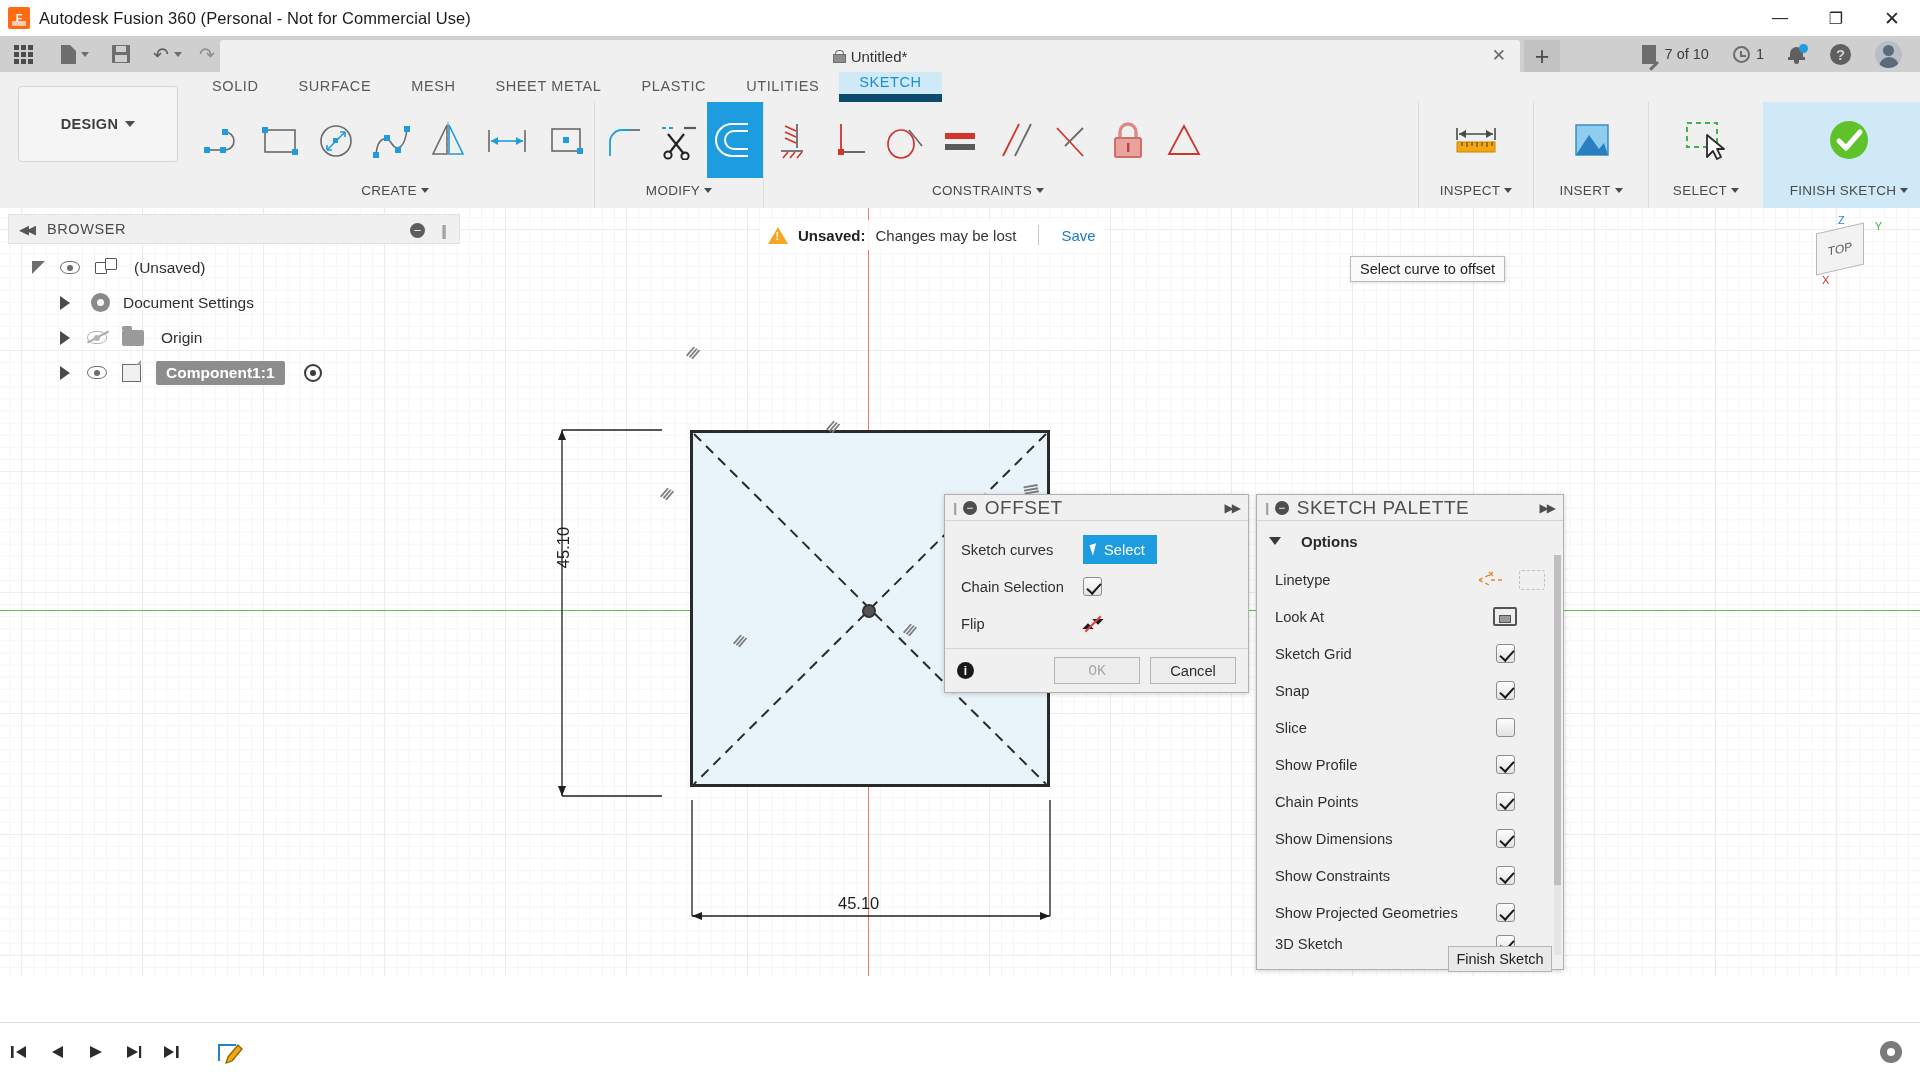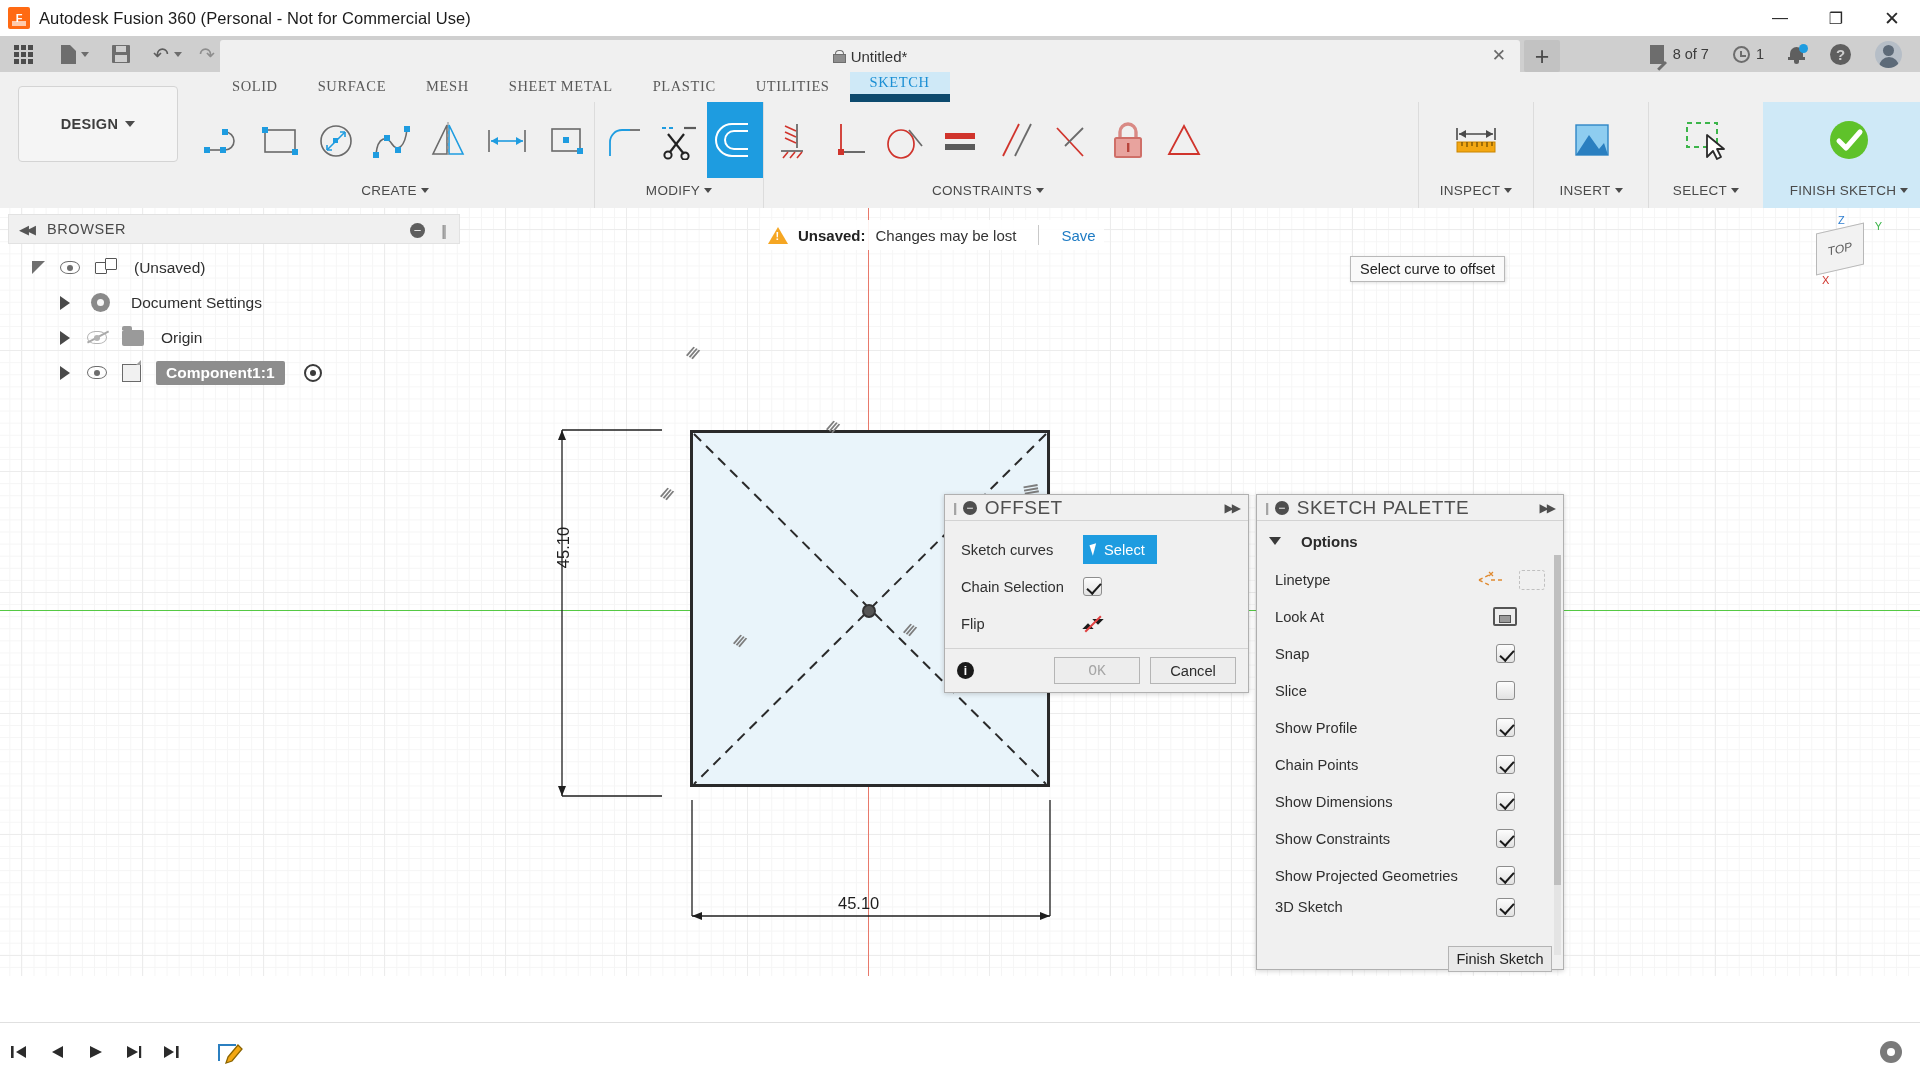--- a/index.html
+++ b/index.html
@@ -153,21 +153,21 @@
     content: ""; position: absolute; left: 3.5px; top: 16px; width: 20px; height: 16px;
     background: #5d6a78; border-radius: 10px 10px 0 0;
   }
 
   
   .ribbon {
     position: absolute; top: 72px; left: 0; width: 1920px; height: 136px;
     background: #f0f0f0;
   }
   .ribtabs {
-    position: absolute; top: 0; left: 212px; height: 30px; display: flex; align-items: flex-start; font-family: Liberation Serif, serif;
+    position: absolute; top: 0; left: 192px; height: 30px; display: flex; align-items: flex-start;
   }
   .ribtab {
     font-size: 14.5px; color: #595959; letter-spacing: .6px;
     padding: 4px 20px 6px 20px; height: 30px; display: flex; align-items: center;
   }
   .ribtab.active {
     background: #cfe9f7; color: #1b8fd4; border-bottom: 8px solid #0c4a6e;
   }
   .design-box {
     position: absolute; left: 18px; top: 14px; width: 160px; height: 76px;
@@ -514,21 +514,21 @@
         <span class="lock-ico"></span>
         <span class="tab-label">Untitled*</span>
       </div>
       <div class="tab-close">✕</div>
     </div>
     <div class="tab-plus">+</div>
 
     <div class="qa-right">
       <div class="qa-stat">
         <span class="editdoc-ico"></span>
-        <span class="txt">8 of 7</span>
+        <span class="txt">7 of 10</span>
       </div>
       <div class="qa-stat">
         <span class="clock-ico"></span>
         <span class="txt">1</span>
       </div>
       <div class="qa-stat">
         <span class="bell-ico">
           <span class="b"></span>
             <span class="bb"></span>
             <span class="cl"></span>
@@ -852,21 +852,21 @@
           <span class="bodies-ico" style="margin-left:6px;">
             <span class="c1"></span>
               <span class="c2"></span>
           </span>
           <span style="margin-left:8px;">(Unsaved)</span>
         </div>
 
         <div class="trow" style="padding-left:52px;">
           <span class="tri-r"></span>
           <span class="gear" style="margin-left:12px;"></span>
-          <span style="margin-left:12px;">Document Settings</span>
+          <span style="margin-left:4px;">Document Settings</span>
         </div>
 
 
         <div class="trow" style="padding-left:52px;">
           <span class="tri-r"></span>
           <span class="eye off" style="margin-left:8px;"></span>
           <span class="folder" style="margin-left:6px;"></span>
           <span style="margin-left:8px;">Origin</span>
         </div>
 
@@ -939,20 +939,24 @@
           </span>
           <span class="ghost-ico"></span>
         </div>
 
         <div class="prow">
           <span class="plabel">Look At</span>
           <span class="lookat-ico" style="margin-right:28px;"></span>
         </div>
 
         <div class="prow">
+          <span class="plabel">Sketch Grid</span>
+          <span class="chk on" style="margin-right:30px;"></span>
+        </div>
+        <div class="prow">
           <span class="plabel">Snap</span>
           <span class="chk on" style="margin-right:30px;"></span>
         </div>
         <div class="prow">
           <span class="plabel">Slice</span>
           <span class="chk" style="margin-right:30px;"></span>
         </div>
         <div class="prow">
           <span class="plabel">Show Profile</span>
           <span class="chk on" style="margin-right:30px;"></span>

